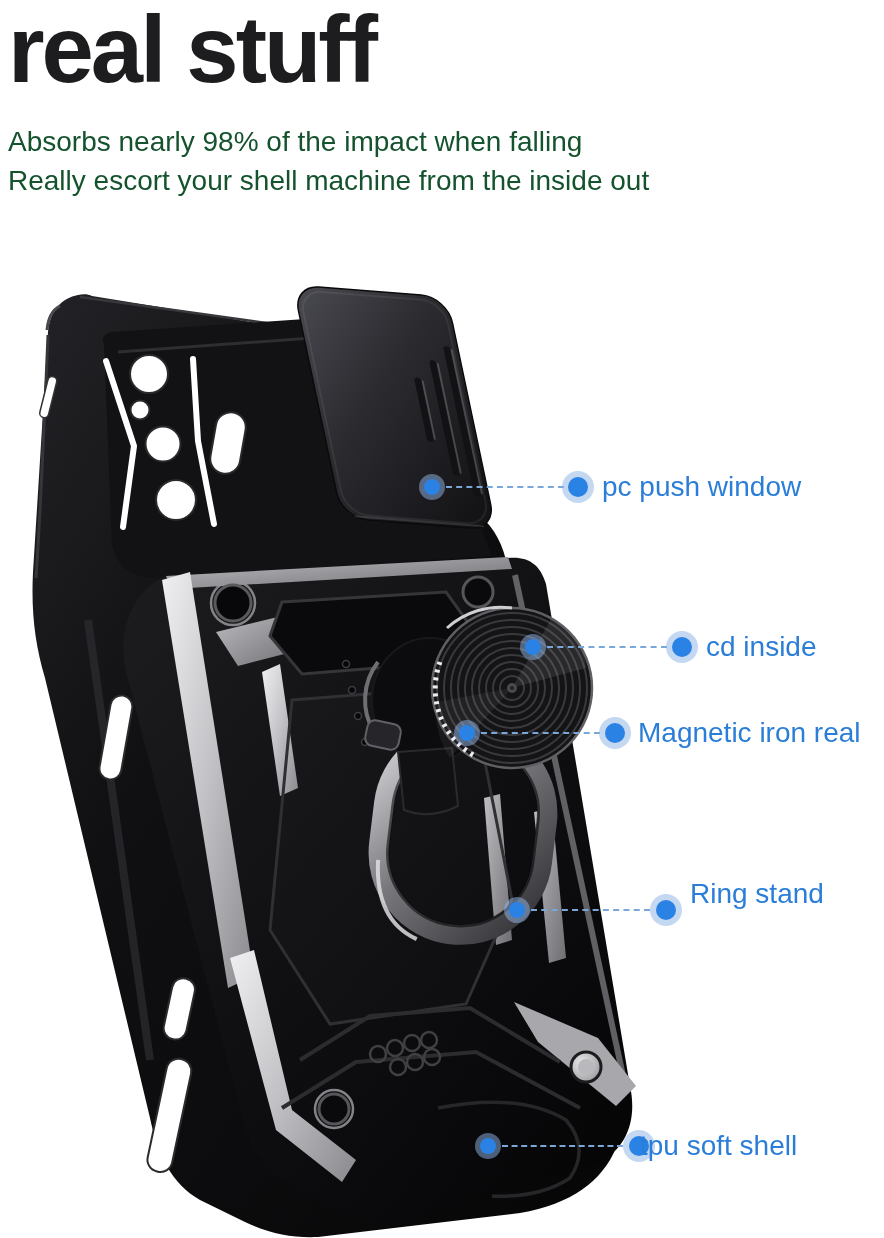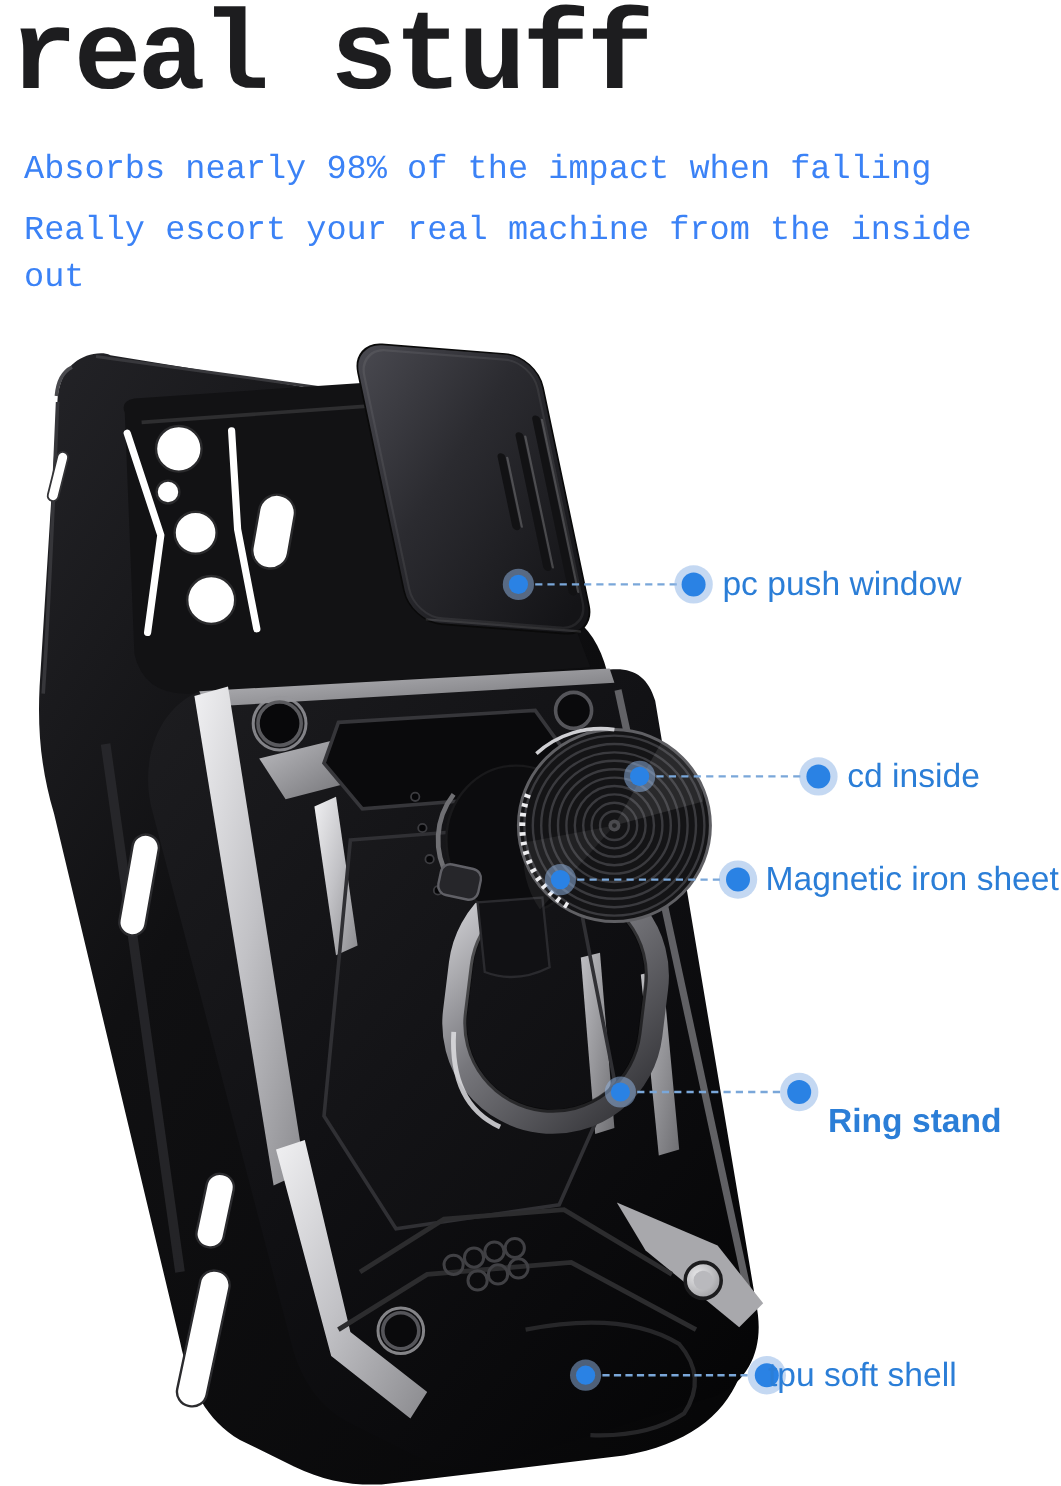--- a/index.html
+++ b/index.html
@@ -2,32 +2,32 @@
 <html><head>
 <meta charset="utf-8">
 <style>
   html,body{margin:0;padding:0;background:#ffffff;}
   .stage{
     position:relative;width:884px;height:1238px;margin:0 auto;
     background:#ffffff;overflow:hidden;
     font-family:"Liberation Sans","DejaVu Sans",sans-serif;
   }
   
-  .hdr{position:absolute;left:8px;top:0;width:860px;font-family:Liberation Mono, monospace;}
+  .hdr{position:absolute;left:8px;top:0;width:860px;}
   .hdr h1{
     margin:0;font-size:94px;font-weight:700;color:#1d1d1f;
     letter-spacing:-3px;line-height:1.06;
   }
   .hdr h2{
     margin:2px 0 0 0;font-size:45px;font-weight:400;color:#2e2e30;
     letter-spacing:-1px;line-height:1.15;
   }
   .hdr .desc{margin:22px 0 0 0;}
   .hdr .desc p{
-    margin:12px;font-size:28px;font-weight:400;color:#3b82f6;
+    margin:0;font-size:28px;font-weight:400;color:#14532d;
     line-height:1.40;letter-spacing:0;
   }
   
   .figure{position:absolute;left:0;top:0;width:884px;height:1238px;}
   
   .callout .dot{
     position:absolute;border-radius:50%;background:#2a82e4;
     transform:translate(-50%,-50%);
   }
   .callout .dot.big{width:20px;height:20px;box-shadow:0 0 0 6px rgba(148,184,231,0.55);}
@@ -42,21 +42,21 @@
 </style>
 </head>
 <body>
 
 <div class="stage">
 
   <div class="hdr">
     <h1>real stuff</h1>
     <div class="desc">
       <p>Absorbs nearly 98% of the impact when falling</p>
-      <p>Really escort your real machine from the inside out</p>
+      <p>Really escort your shell machine from the inside out</p>
     </div>
   </div>
 
   <svg class="figure" viewBox="0 0 884 1238">
     <defs>
       <linearGradient id="gShell" x1="0" y1="0" x2="1" y2="1">
         <stop offset="0" stop-color="#232327"></stop>
         <stop offset="0.35" stop-color="#101012"></stop>
         <stop offset="1" stop-color="#060607"></stop>
       </linearGradient>
@@ -238,28 +238,28 @@
     <span class="dot small" style="left:533px;top:647px;"></span>
     <span class="dash" style="left:547px;top:646px;width:120px;"></span>
     <span class="dot big" style="left:682px;top:647px;"></span>
     <span class="lbl" style="left:706px;top:627px;">cd inside</span>
   </div>
 
   <div class="callout">
     <span class="dot small" style="left:467px;top:733px;"></span>
     <span class="dash" style="left:481px;top:732px;width:119px;"></span>
     <span class="dot big" style="left:615px;top:733px;"></span>
-    <span class="lbl" style="left:638px;top:713px;">Magnetic iron sheet</span>
+    <span class="lbl" style="left:638px;top:713px;">Magnetic iron real</span>
   </div>
 
   <div class="callout">
     <span class="dot small" style="left:517px;top:910px;"></span>
     <span class="dash" style="left:531px;top:909px;width:119px;"></span>
     <span class="dot big" style="left:666px;top:910px;"></span>
-    <span class="lbl" style="left:690px;top:914px;font-weight:bold;">Ring stand</span>
+    <span class="lbl" style="left:690px;top:874px;">Ring stand</span>
   </div>
 
   <div class="callout">
     <span class="dot small" style="left:488px;top:1146px;"></span>
     <span class="dash" style="left:502px;top:1145px;width:121px;"></span>
     <span class="dot big" style="left:639px;top:1146px;"></span>
     <span class="lbl" style="left:640px;top:1126px;">tpu soft shell</span>
   </div>
 
 </div>

